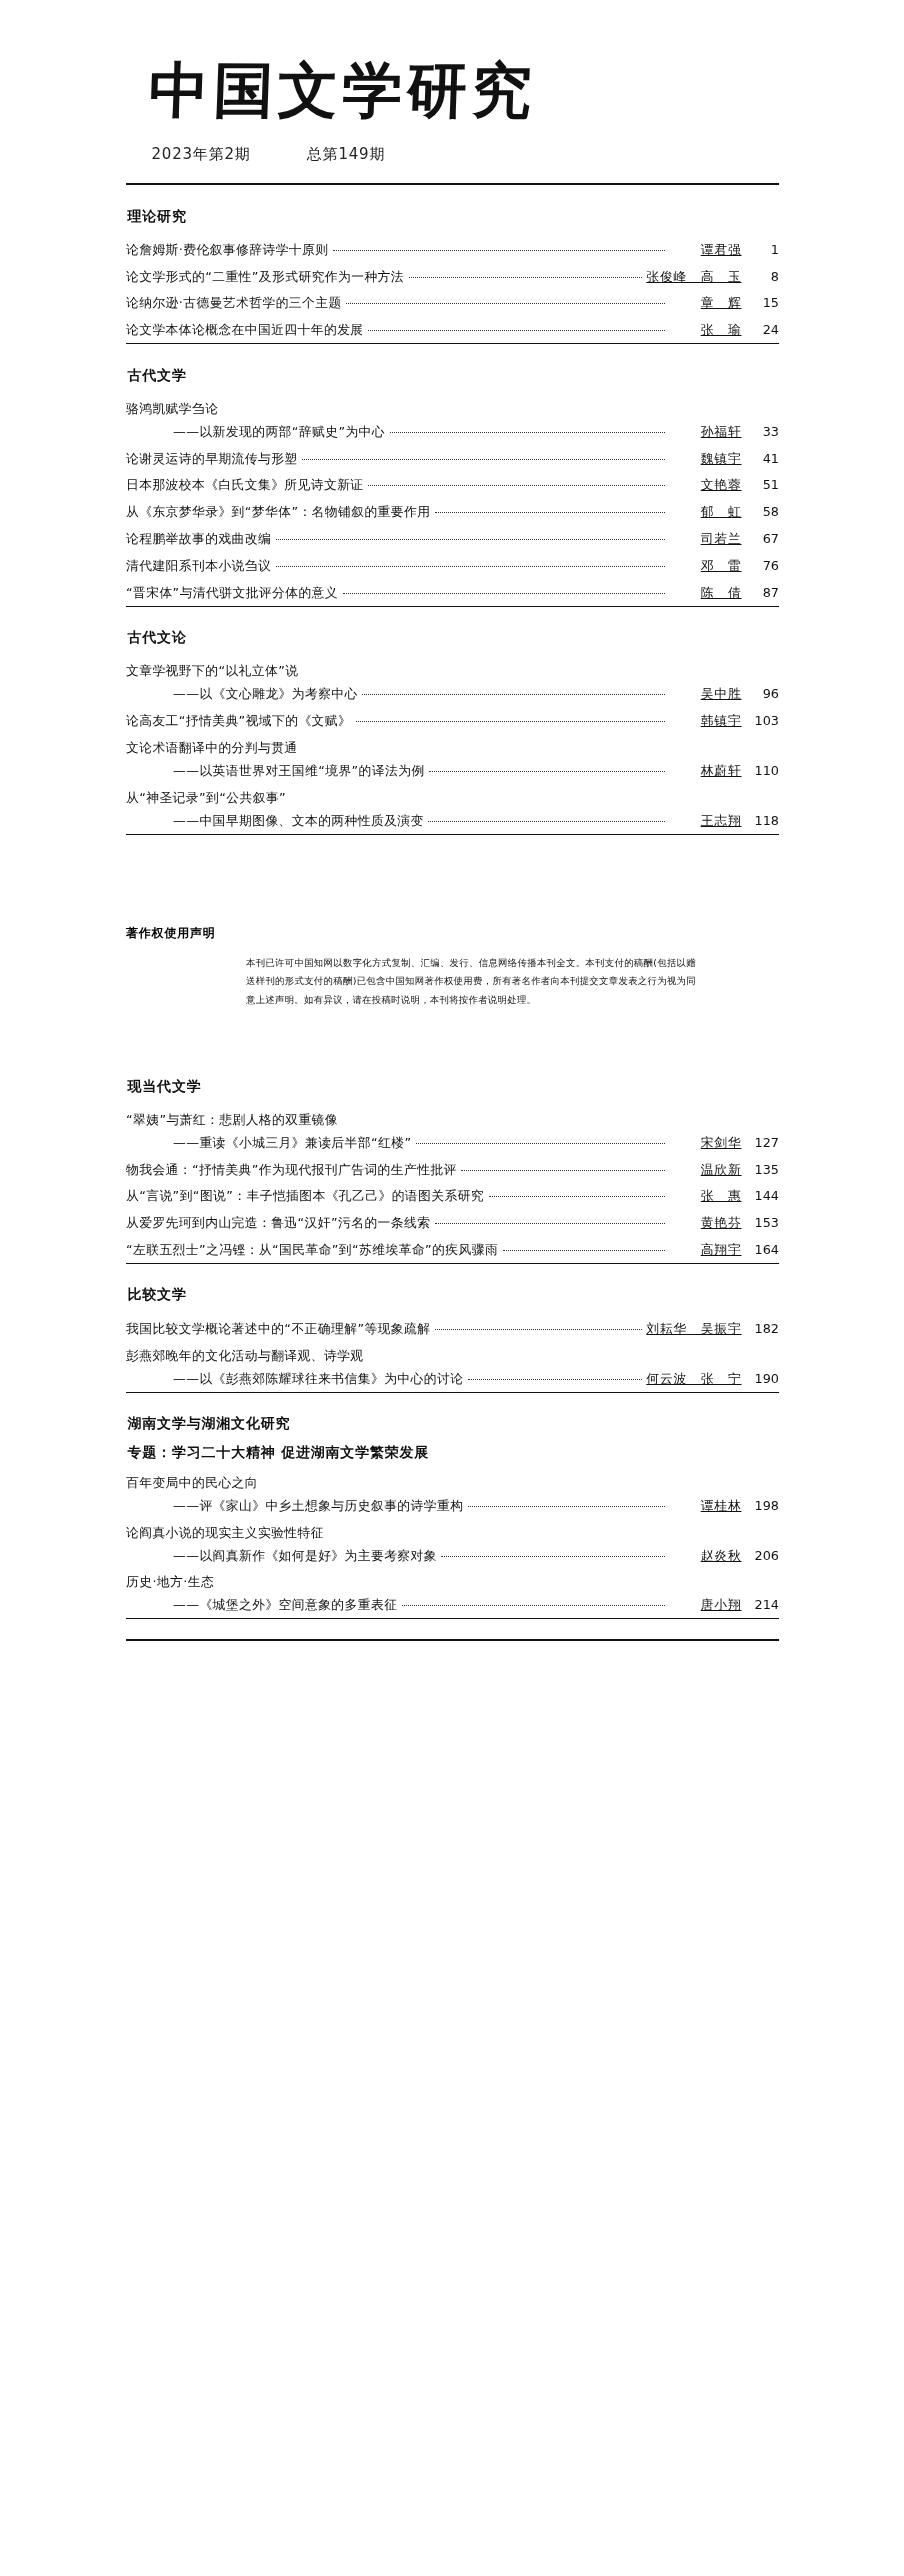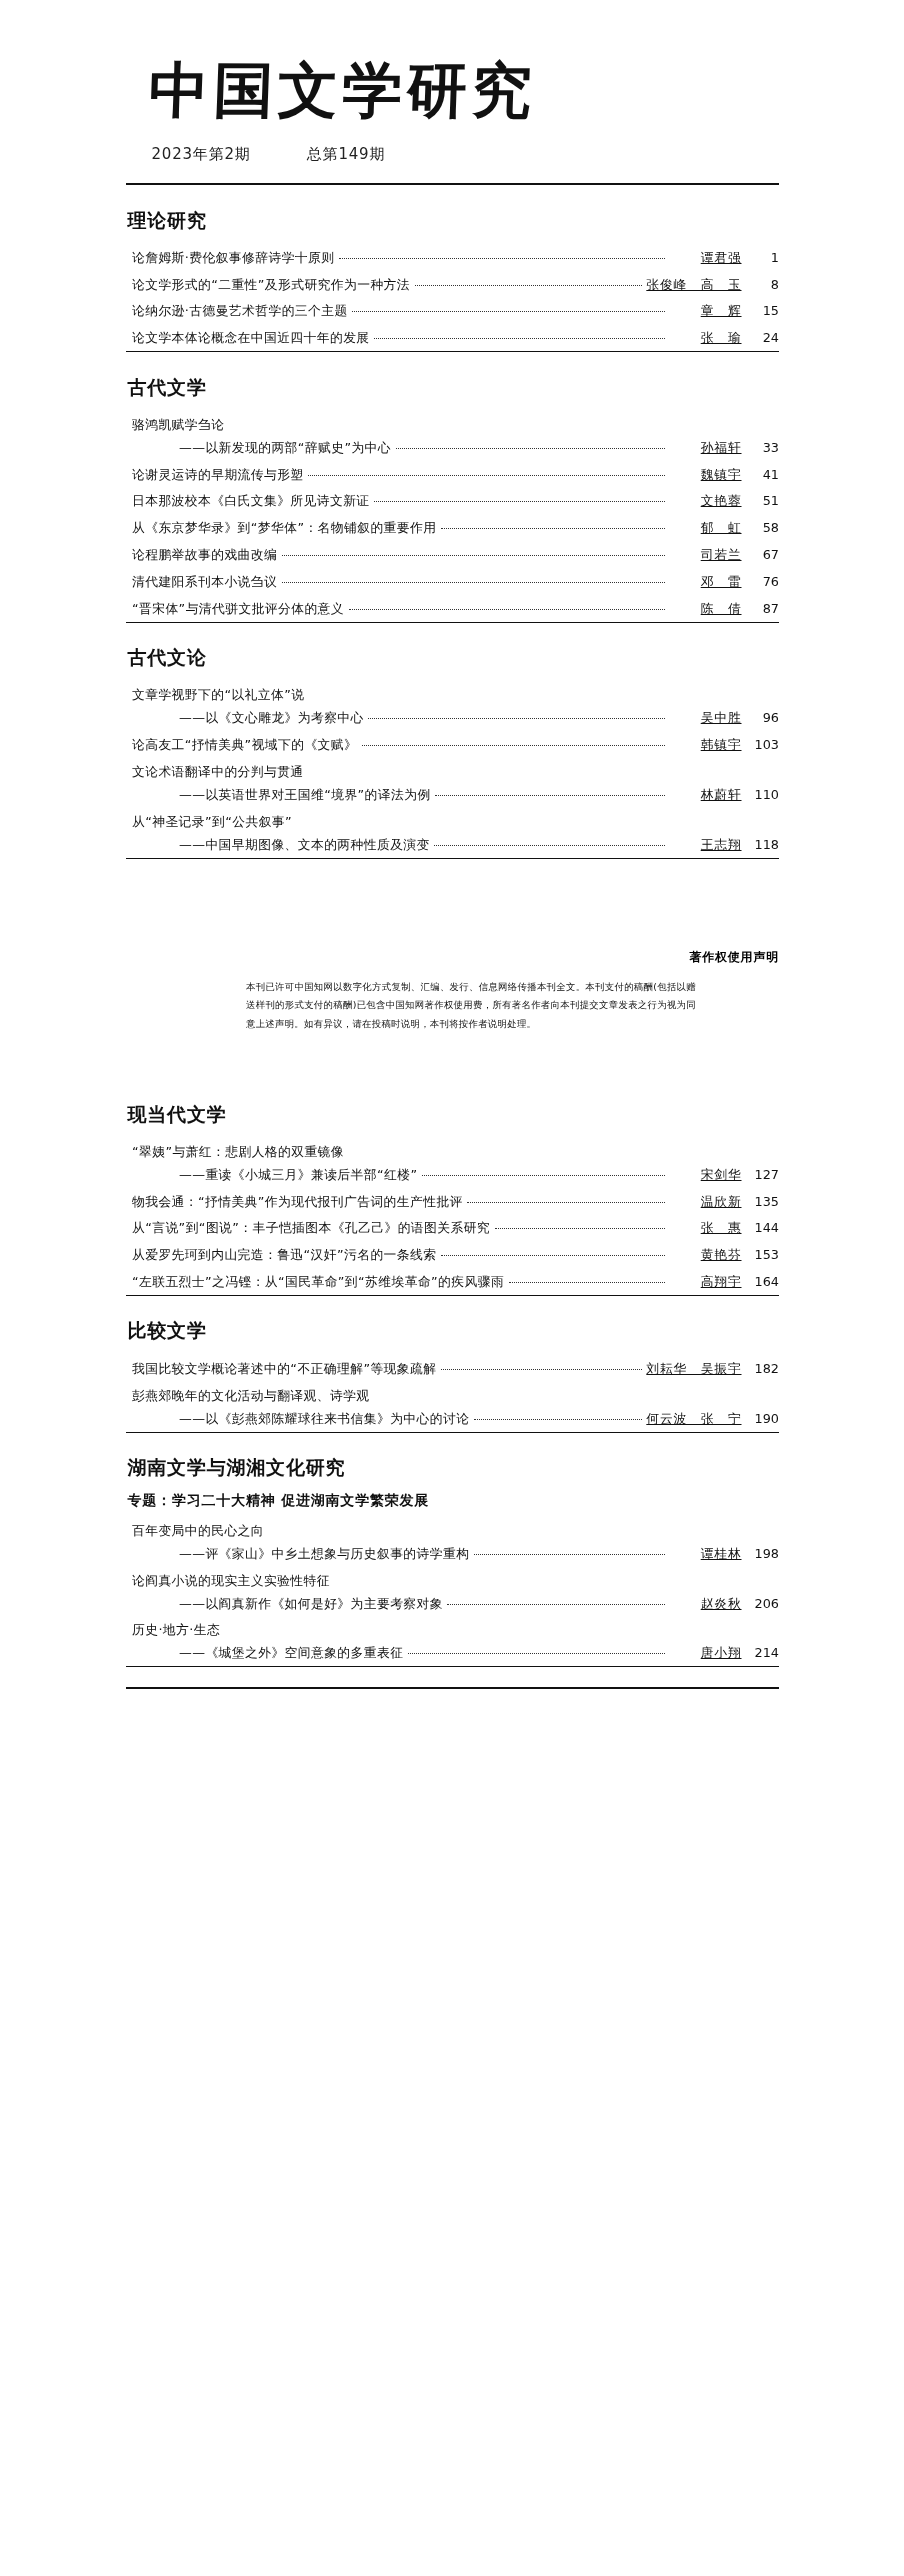--- a/index.html
+++ b/index.html
@@ -59,21 +59,21 @@
     margin: 19.5px 0 0 0;
   }
   .rule-thin {
     border-top: 0.8px solid #111;
     margin: 0;
   }
   .section-block {
     margin-top: 22.5px;
   }
   .section-head {
-    font-size: 19px;
+    font-size: 14px;
     font-weight: 700;
     letter-spacing: 0.8px;
     margin: 0 0 10.5px 1.5px;
     color: #111;
   }
   .sub-head {
     font-size: 14px;
     font-weight: 700;
     letter-spacing: 0.8px;
     margin: 4.5px 0 7.5px 1.5px;
@@ -88,21 +88,20 @@
     line-height: 1.5;
     padding: 3.8px 0;
     color: #111;
   }
   .entry.indent .title {
     padding-left: 47px;
   }
   .title {
     white-space: nowrap;
     letter-spacing: 0.4px;
-    margin-left: 6px;
   }
   .dots {
     flex: 1 1 auto;
     margin: 0 4.5px;
     position: relative;
     top: -3px;
     border-bottom: 1.5px dotted #333;
     min-width: 10.5px;
   }
   .author {
@@ -124,21 +123,21 @@
   }
   .entry.plain .dots { border-bottom: none; }
   .entry.plain .author,
   .entry.plain .page-no { visibility: hidden; }
 
   
   .copyright {
     margin-top: 90px;
   }
   .copyright-title {
-    text-align: right;
+    text-align: left;
     font-size: 12px;
     font-weight: 700;
     letter-spacing: 0.8px;
     margin-bottom: 12px;
   }
   .copyright-body {
     font-size: 9.4px;
     line-height: 2.0;
     color: #111;
     text-align: justify;

